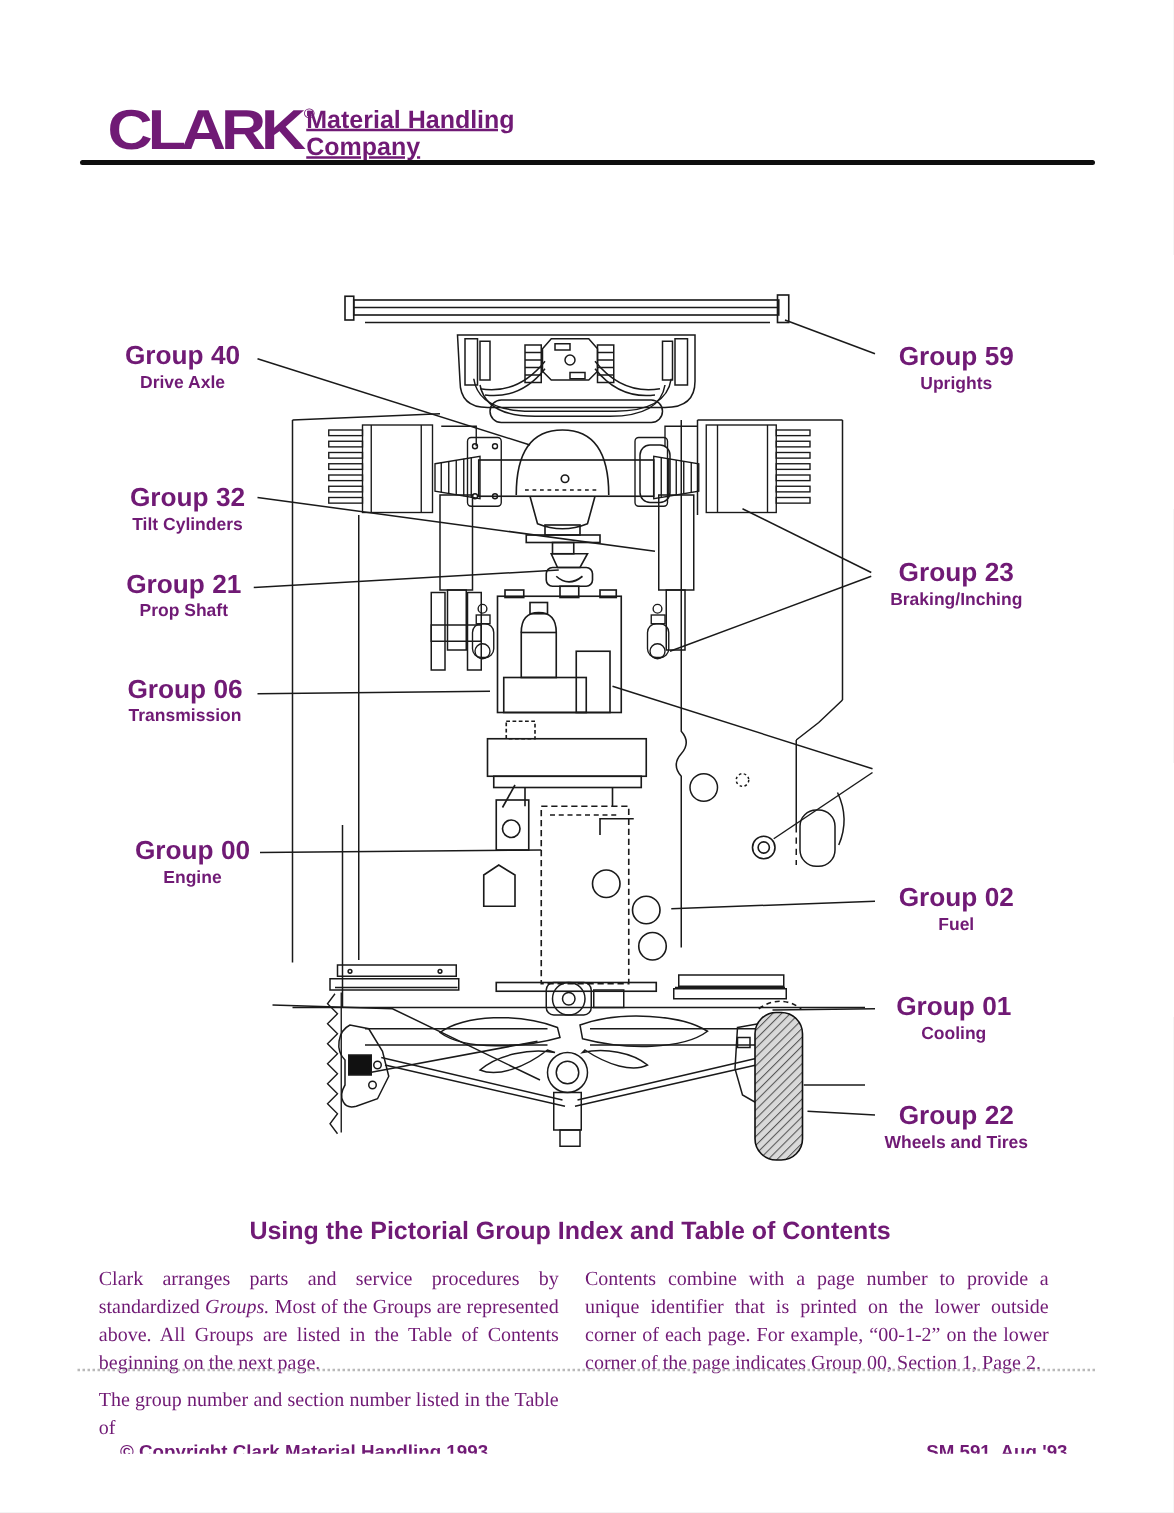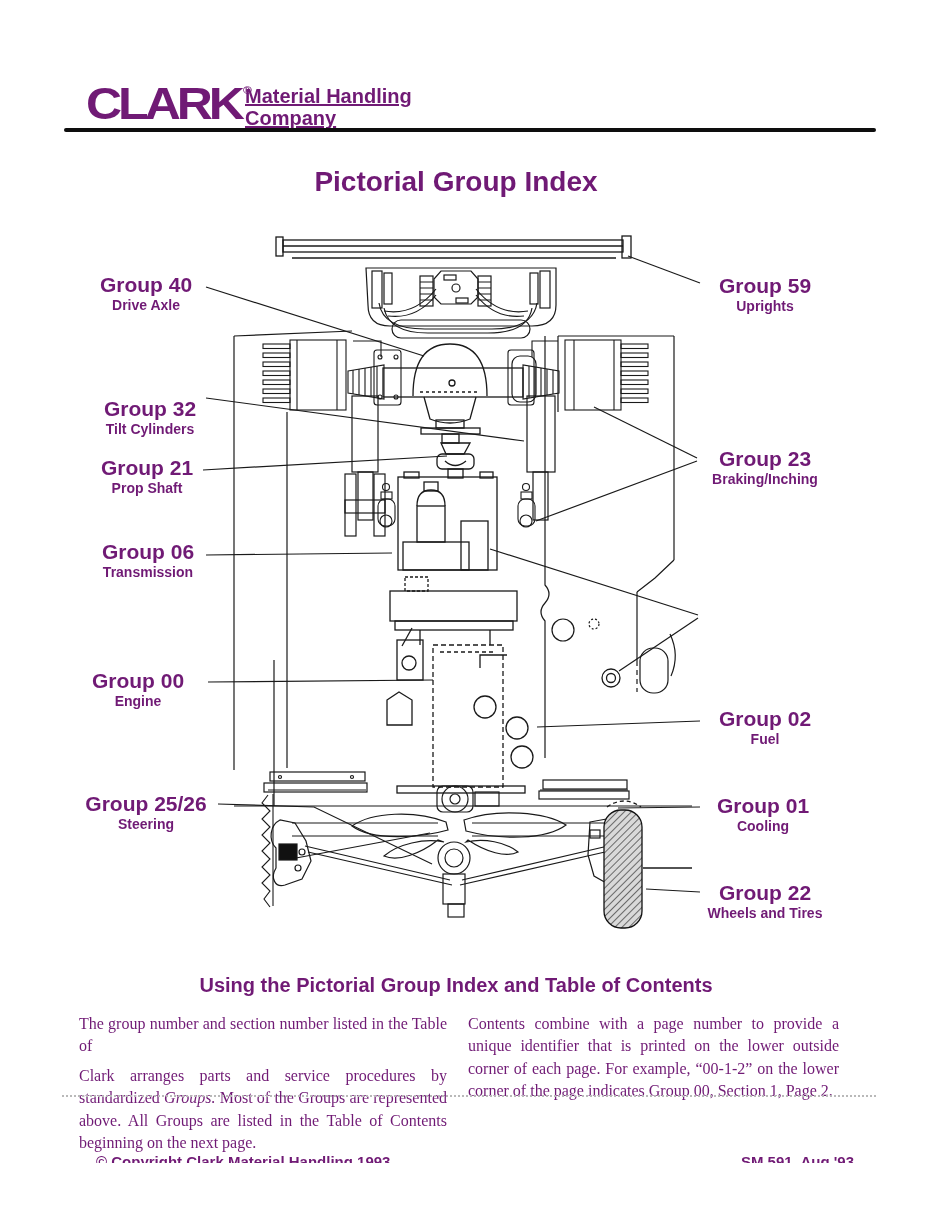--- a/index.html
+++ b/index.html
@@ -13,22 +13,22 @@
   .rule{position:absolute;left:64px;top:128px;width:812px;height:4px;background:#0e0e0e;border-radius:2px;}
   
   .page-title{position:absolute;left:0;top:166px;width:912px;text-align:center;
               font-size:28px;font-weight:bold;}
   .section-heading{position:absolute;left:0;top:974px;width:912px;text-align:center;
               font-size:20px;font-weight:bold;}
   
   .grp{position:absolute;transform:translateX(-50%);text-align:center;white-space:nowrap;}
   .grp .t{font-size:21px;font-weight:bold;line-height:1;}
   .grp .s{font-size:14px;font-weight:bold;line-height:1.1;margin-top:3px;}
-  .g20{left:146px;top:274px}.g32{left:150px;top:398px}.g21{left:147px;top:457px}
-  .g06{left:148px;top:541px}.g00{left:138px;top:670px}.g2526{left:146px;top:793px}
+  .g20{left:146px;top:274px}.g32{left:150px;top:388px}.g21{left:147px;top:457px}
+  .g06{left:148px;top:541px}.g00{left:154px;top:670px}.g2526{left:146px;top:793px}
   .g34{left:765px;top:275px}.g23{left:765px;top:448px}.g2930{left:770px;top:605px}
   .g02{left:765px;top:708px}.g01{left:763px;top:795px}.g22{left:765px;top:882px}
   
   .diagram{position:absolute;left:0;top:0;width:939px;height:1210px;}
   
   .col{position:absolute;top:1013px;width:368px;font-family:"Liberation Serif",serif;
        font-size:16px;line-height:1.40;text-align:justify;}
   .col p{margin:0;}
   .col p + p{margin-top:7px;}
   .col-left{left:79px;}
@@ -43,21 +43,20 @@
 
 <div class="page">
 
   <div class="logo"><span>CLARK</span><span class="reg">®</span></div>
   <div class="company">
     <div>Material Handling</div>
     <div>Company</div>
   </div>
   <div class="rule"></div>
 
-  <div class="page-title">Pictorial Group Index</div>
 
   <svg class="diagram" viewBox="0 0 939 1210">
     <defs>
       <pattern id="tireHatch" width="5" height="5" patternUnits="userSpaceOnUse" patternTransform="rotate(45)">
         <rect width="5" height="5" fill="#d9d9d9"></rect>
         <line x1="0" y1="0" x2="0" y2="5" stroke="#555" stroke-width="1.7"></line>
       </pattern>
     </defs>
     <g fill="none" stroke="#1a1a1a" stroke-width="1.3">
 
@@ -300,24 +299,20 @@
     <div class="s">Prop Shaft</div>
   </div>
   <div class="grp g06">
     <div class="t">Group 06</div>
     <div class="s">Transmission</div>
   </div>
   <div class="grp g00">
     <div class="t">Group 00</div>
     <div class="s">Engine</div>
   </div>
-  <div class="grp g2526">
-    <div class="t">Group 25/26</div>
-    <div class="s">Steering</div>
-  </div>
   <div class="grp g34">
     <div class="t">Group 59</div>
     <div class="s">Uprights</div>
   </div>
   <div class="grp g23">
     <div class="t">Group 23</div>
     <div class="s">Braking/Inching</div>
   </div>
   <div class="grp g02">
     <div class="t">Group 02</div>
@@ -328,22 +323,22 @@
     <div class="s">Cooling</div>
   </div>
   <div class="grp g22">
     <div class="t">Group 22</div>
     <div class="s">Wheels and Tires</div>
   </div>
 
   <div class="section-heading">Using the Pictorial Group Index and Table of Contents</div>
 
   <div class="col col-left">
+    <p><span>Clark arranges parts and service procedures by standardized </span><i>Groups.</i><span> Most of the Groups are represented above. All Groups are listed in the Table of Contents beginning on the next page.</span></p>
     <p>The group number and section number listed in the Table of</p>
-    <p><span>Clark arranges parts and service procedures by standardized </span><i>Groups.</i><span> Most of the Groups are represented above. All Groups are listed in the Table of Contents beginning on the next page.</span></p>
   </div>
   <div class="col col-right">
     <p>Contents combine with a page number to provide a unique identifier that is printed on the lower outside corner of each page. For example, “00-1-2” on the lower corner of the page indicates Group  00, Section 1, Page 2.</p>
   </div>
 
   <div class="dotrule"></div>
   <div class="footer">
     <span>© Copyright Clark Material Handling 1993</span>
     <span>SM 591, Aug '93</span>
   </div>

